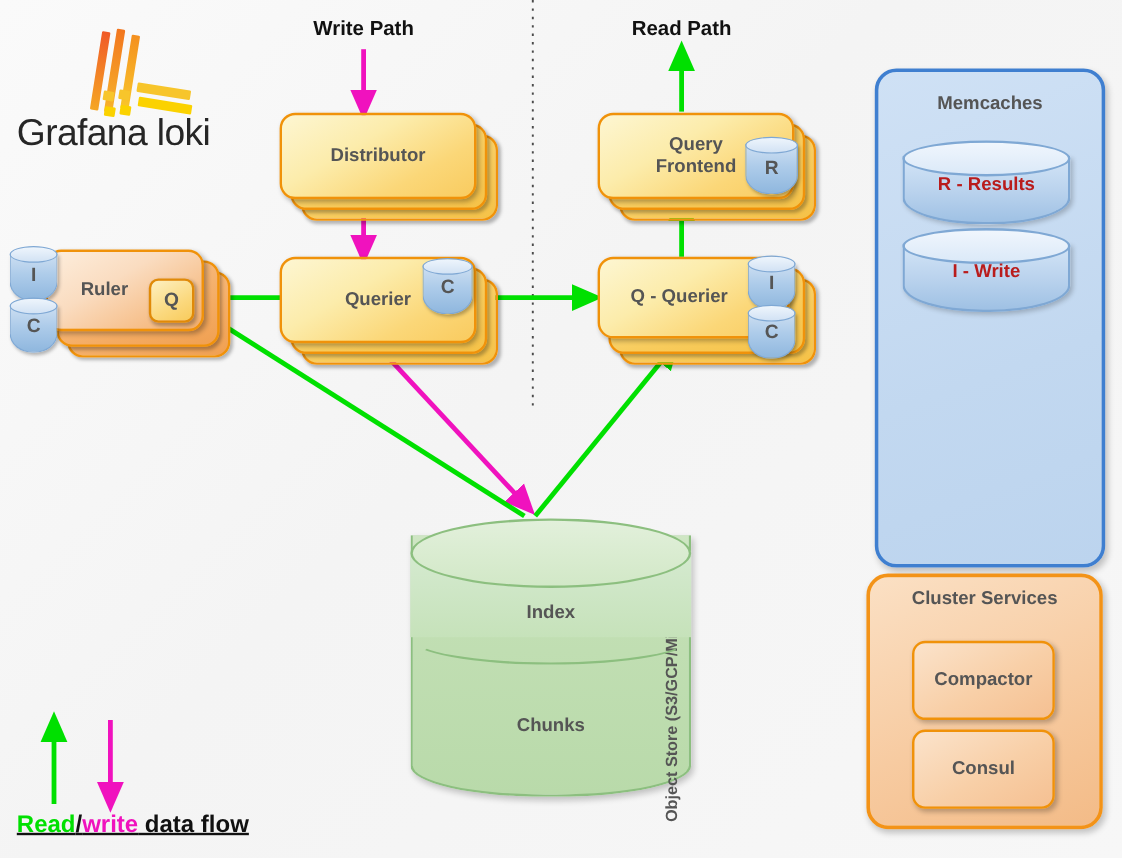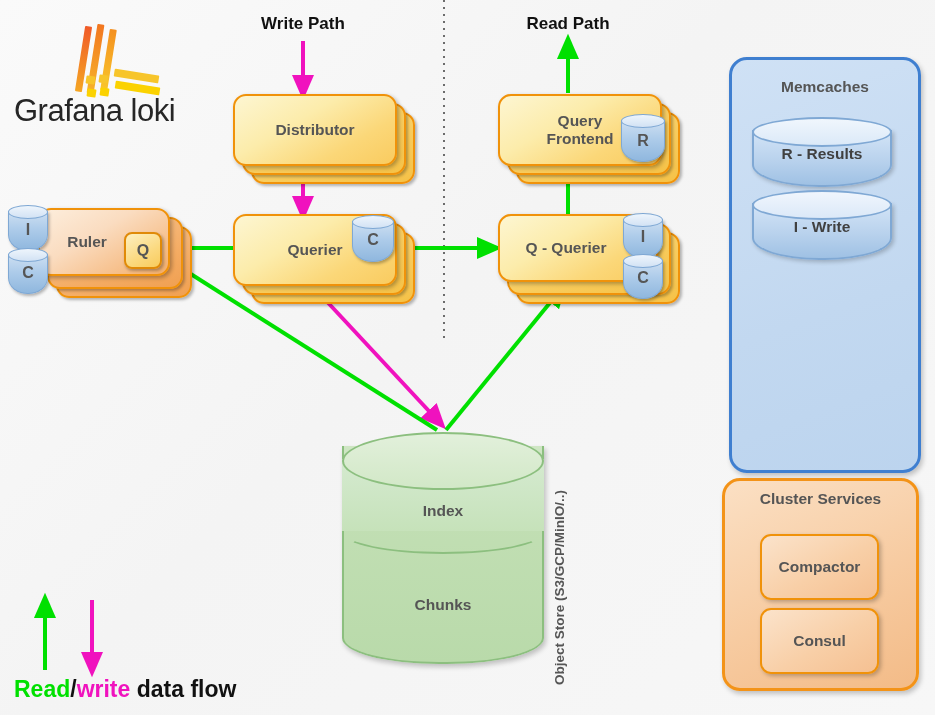--- a/index.html
+++ b/index.html
@@ -98,37 +98,37 @@
   .memcyl .mtop{
     position:absolute;left:0;right:0;top:0;height:26px;border:2px solid #7fa8d4;
     border-radius:50%;background:linear-gradient(180deg,#f0f6fd 0%,#dbe9f8 100%);z-index:2;
   }
   .memcyl .mbody{
     position:absolute;left:0;right:0;top:13px;bottom:0;border:2px solid #7fa8d4;border-top:none;
     border-radius:0 0 48% 48%/0 0 22px 22px;
     background:linear-gradient(180deg,#d4e5f7 0%,#b9d2ed 55%,#9fc1e4 100%);
     box-shadow:2px 2px 4px rgba(0,0,0,.22);
   }
-  .memcyl .mlbl{position:absolute;left:0;right:0;text-align:center;z-index:3;color:#404040;font-weight:bold;font-size:15.5px;}
+  .memcyl .mlbl{position:absolute;left:0;right:0;text-align:center;z-index:3;color:#b91c1c;font-weight:bold;font-size:15.5px;}
 
   .svcbox{
     position:absolute;border:2.5px solid #f0920a;border-radius:11px;
     background:linear-gradient(150deg,#fbe3cb 0%,#f8cfa7 55%,#f5c092 100%);
     box-shadow:2px 2px 4px rgba(0,0,0,.25);
     display:flex;align-items:center;justify-content:center;
     color:#555;font-weight:bold;font-size:15.5px;
   }
 
   
   .pathlabel{position:absolute;color:#111;font-weight:bold;font-size:17px;text-align:center;}
   #objstore-label{
     position:absolute;color:#555;font-weight:bold;font-size:13.5px;white-space:nowrap;
     transform:rotate(-90deg);transform-origin:left bottom;
   }
-  #legend-text{position:absolute;font-weight:bold;font-size:23px;color:#111;white-space:nowrap;}
+  #legend-text{position:absolute;font-weight:bold;font-size:20px;color:#111;white-space:nowrap;text-decoration:underline;}
   #legend-text .read{color:#00e000;}
   #legend-text .write{color:#f012be;}
 
   
   #logo{position:absolute;}
   #logo-word{position:absolute;font-size:31px;color:#262626;letter-spacing:-.5px;white-space:nowrap;}
   .bar{position:absolute;border-radius:1px;}
 </style>
 </head>
 <body>
@@ -250,21 +250,21 @@
     <div class="body"></div>
     <div class="top"></div>
     <div class="lbl" style="position:absolute;left:0;right:0;top:15px;text-align:center;color:#555;font-weight:bold;font-size:16px;">I</div>
   </div>
   <div class="cyl" style="left:623px;top:254px;width:40px;height:45px;">
     <div class="body"></div>
     <div class="top"></div>
     <div class="lbl" style="position:absolute;left:0;right:0;top:15px;text-align:center;color:#555;font-weight:bold;font-size:16px;">C</div>
   </div>
 
-  <div id="objstore" style="left:342px;top:432px;width:202px;height:232px;">
+  <div id="objstore" style="left:342px;top:432px;width:202px;height:232px;padding-left:32px;">
     <div class="gcyl-body"></div>
     <div class="gcyl-band" style="top:27px;height:72px;"></div>
     <div class="gcyl-top"></div>
     <div class="gcyl-div" style="top:78px;"></div>
     <div class="gcyl-txt" style="top:70px;">Index</div>
     <div class="gcyl-txt" style="top:164px;">Chunks</div>
   </div>
   <div id="objstore-label" style="left:567px;top:670px;">Object Store (S3/GCP/MinIO/..)</div>
 
   <div class="panel blue" style="left:729px;top:57px;width:186px;height:410px;">

